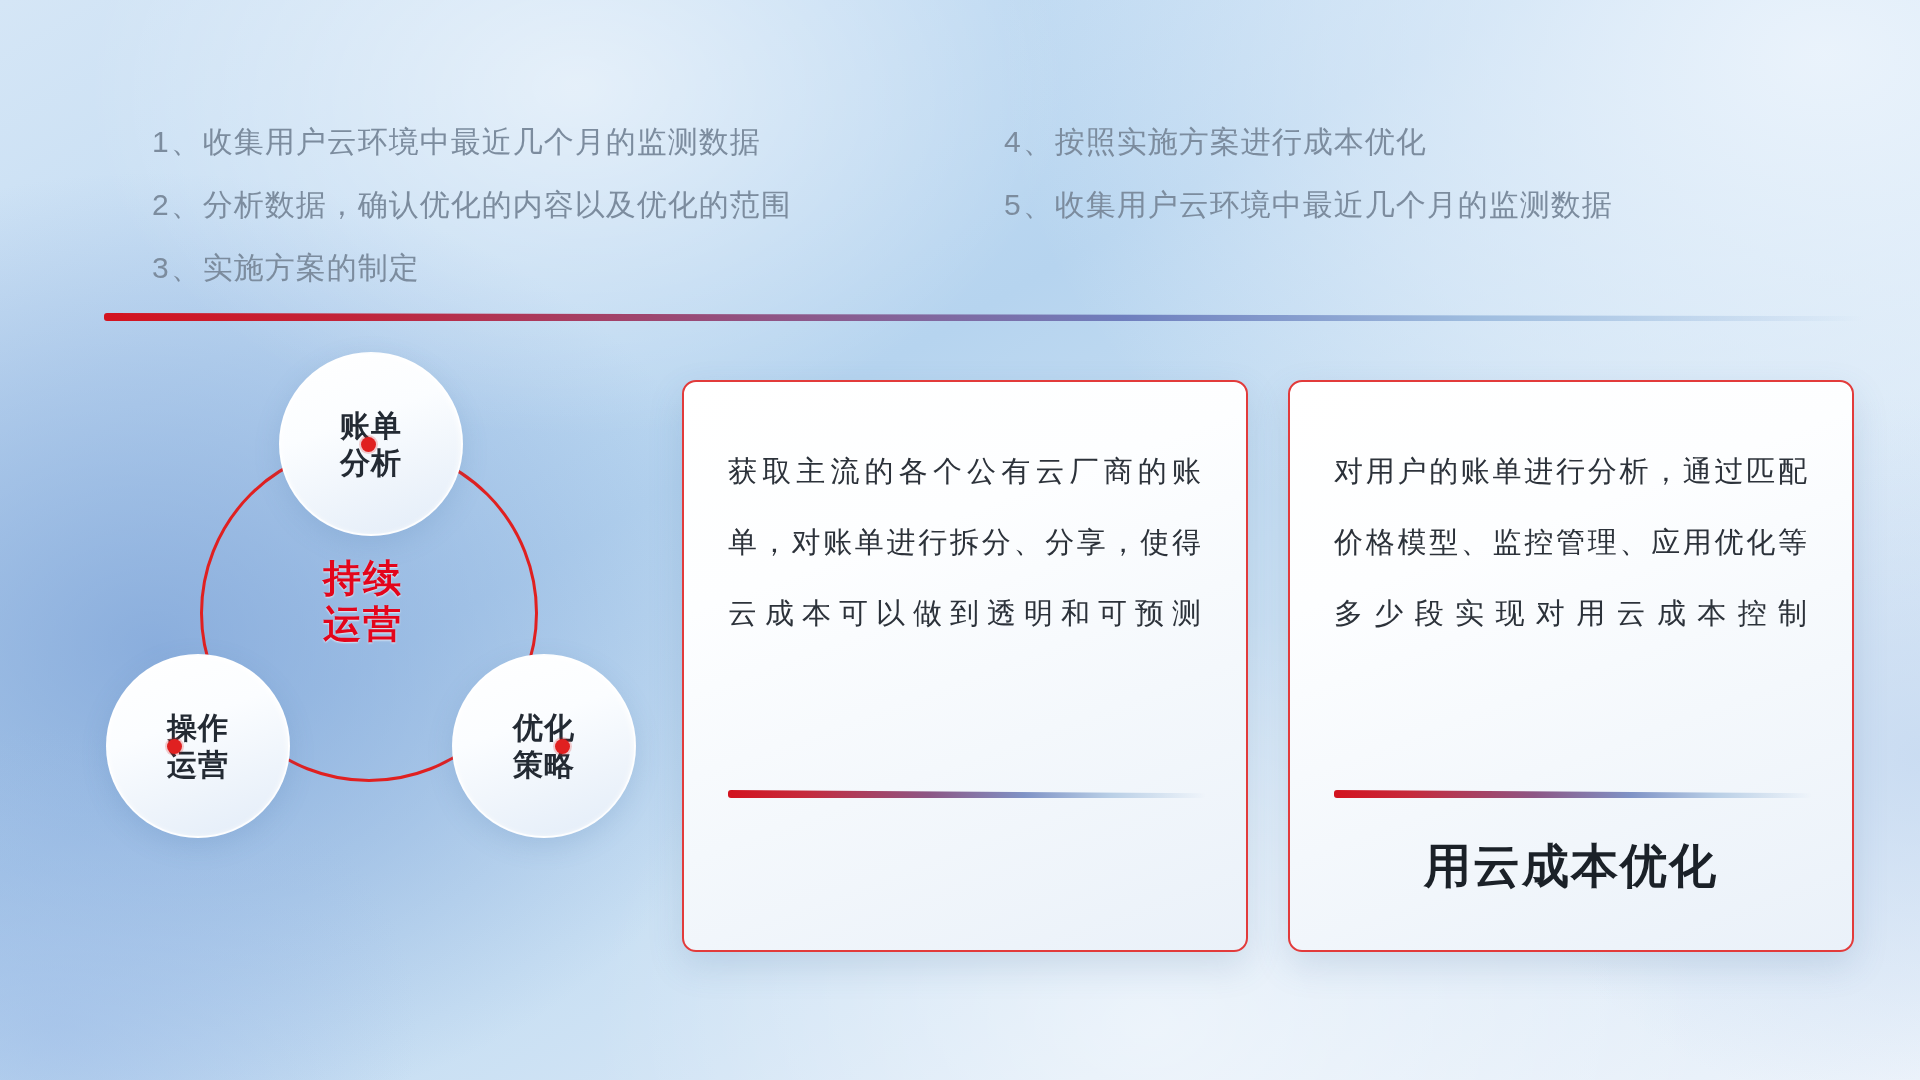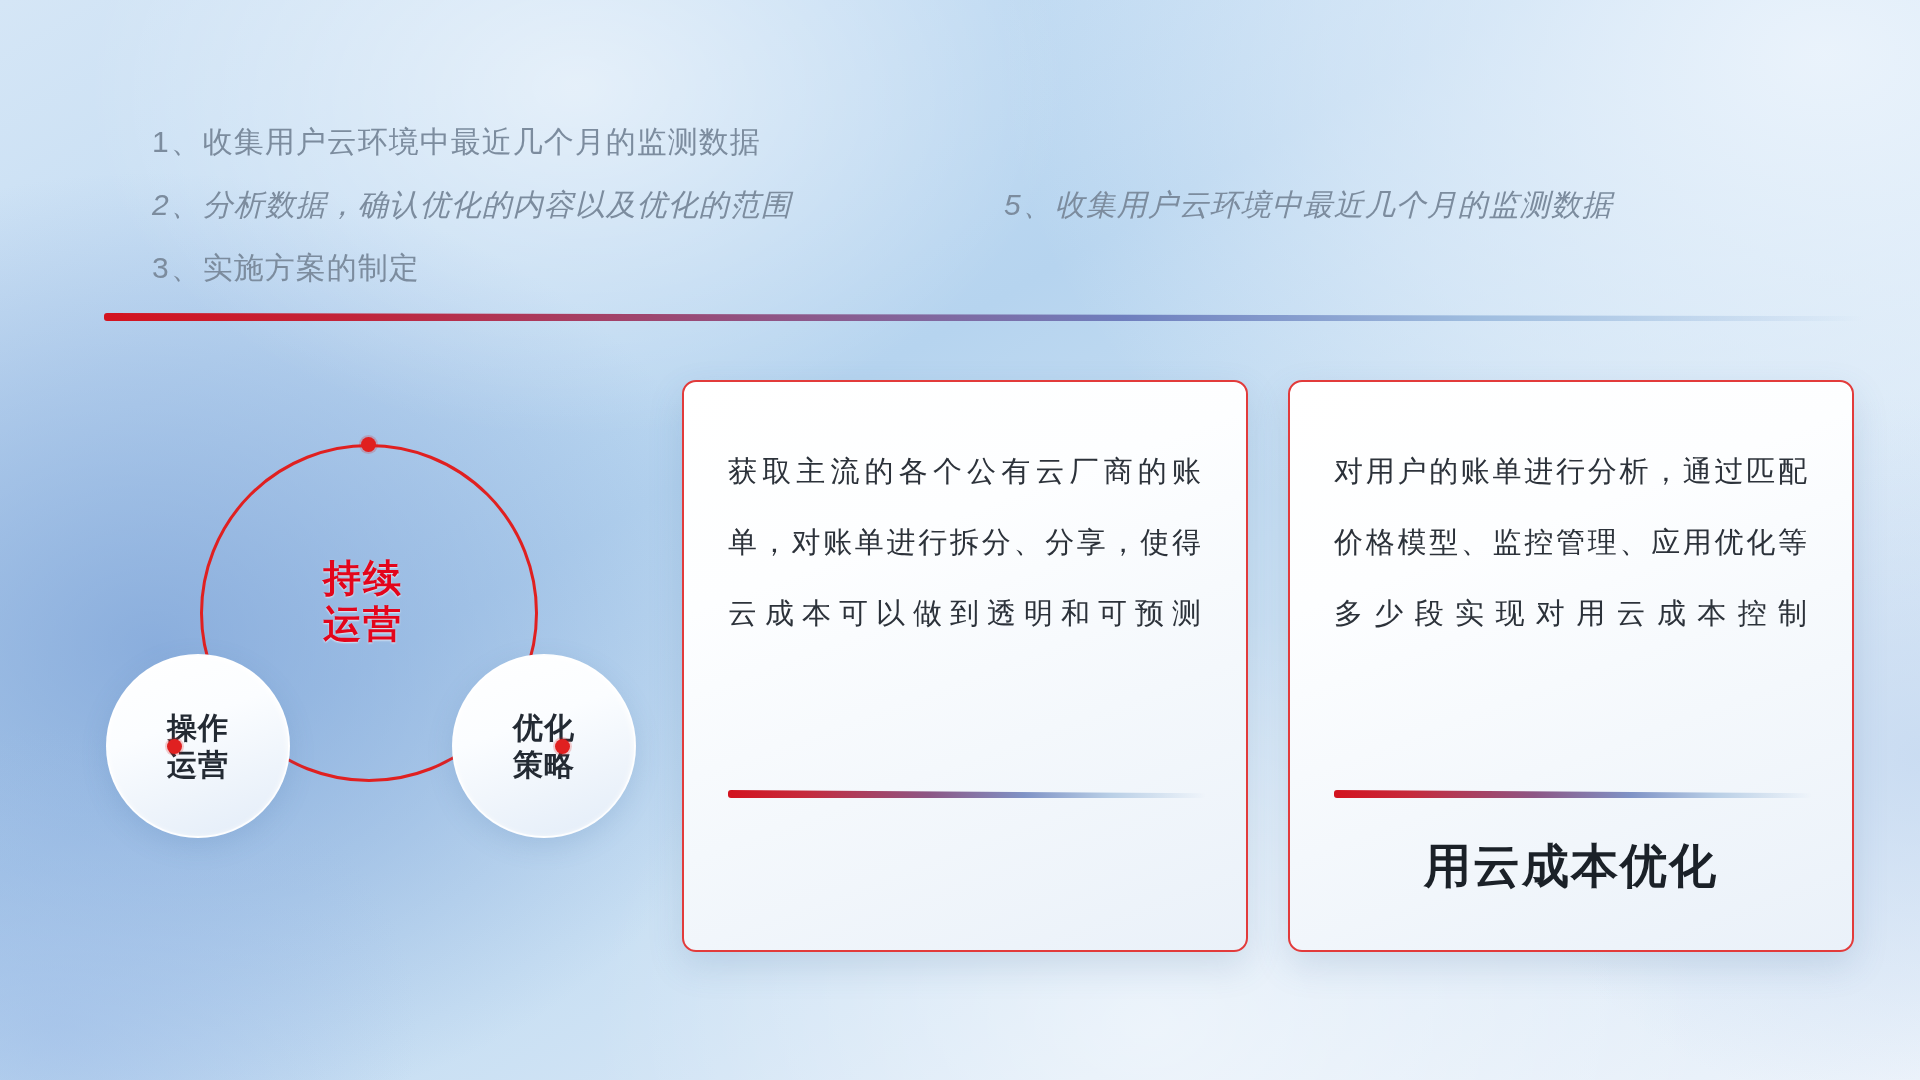--- a/index.html
+++ b/index.html
@@ -27,21 +27,21 @@
     color:#7c8c9e;
     font-size:30px;
     letter-spacing:1px;
     white-space:nowrap;
     font-family:"Liberation Sans","DejaVu Sans",sans-serif;
   }
   .step .num{letter-spacing:2px;}
   .col-a{left:152px;}
   .col-b{left:1004px;}
   .r1{top:118px;}
-  .r2{top:181px;font-style:italic;}
+  .r2{top:181px;}
   .r3{top:244px;}
 
   
   #top-divider{
     position:absolute;left:104px;top:313px;width:1760px;height:8px;
     background:linear-gradient(90deg,#d3131f 0%,#c2243a 14%,#93507f 36%,#6f7fbe 58%,#9fbddf 78%,rgba(210,228,244,0) 100%);
     clip-path:polygon(0 0,100% 38%,100% 100%,0 100%);
     border-radius:3px;
   }
 
@@ -127,30 +127,36 @@
 <div id="steps">
   <div class="step col-a r1">
     <span class="num">1、</span><span>收集用户云环境中最近几个月的监测数据</span>
   </div>
   <div class="step col-a r2">
     <span class="num">2、</span><span>分析数据，确认优化的内容以及优化的范围</span>
   </div>
   <div class="step col-a r3">
     <span class="num">3、</span><span>实施方案的制定</span>
   </div>
+  <div class="step col-b r1">
+    <span class="num">4、</span><span>按照实施方案进行成本优化</span>
+  </div>
   <div class="step col-b r2">
     <span class="num">5、</span><span>收集用户云环境中最近几个月的监测数据</span>
   </div>
 </div>
 
 <div id="top-divider"></div>
 
 <div id="diagram">
   <div id="ring"></div>
 
+  <div class="bubble" id="bub-top">
+    <span>账单<br>分析</span>
+  </div>
   <div class="bubble" id="bub-left">
     <span>操作<br>运营</span>
   </div>
   <div class="bubble" id="bub-right">
     <span>优化<br>策略</span>
   </div>
 
   <div class="ring-dot" id="dot-top"></div>
   <div class="ring-dot" id="dot-left"></div>
   <div class="ring-dot" id="dot-right"></div>

